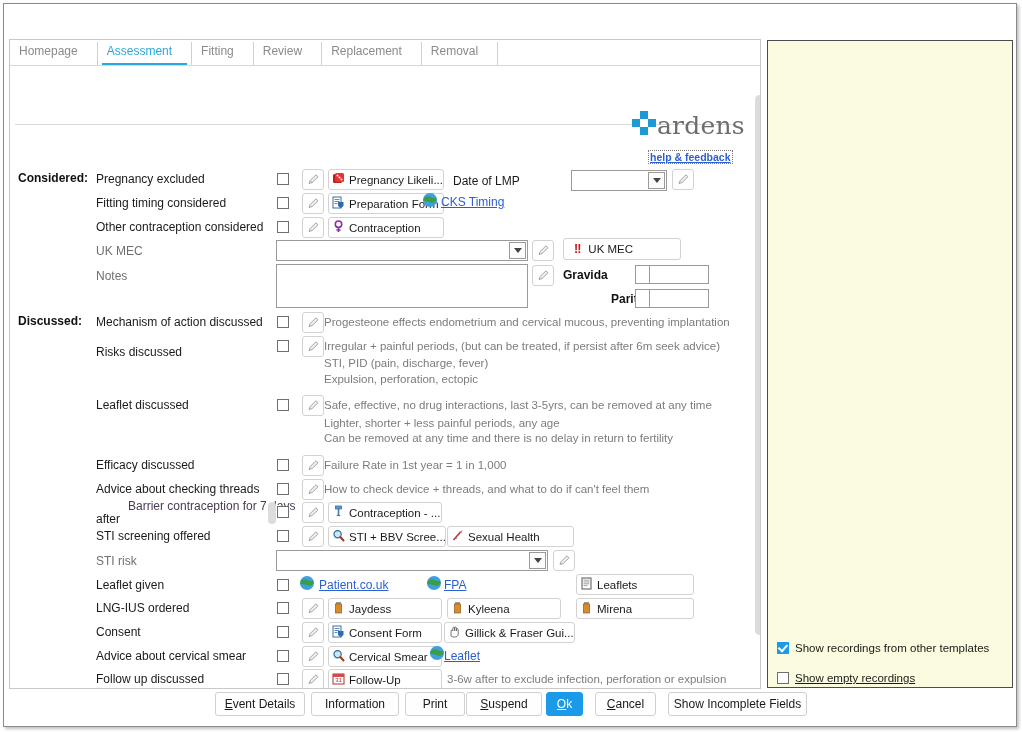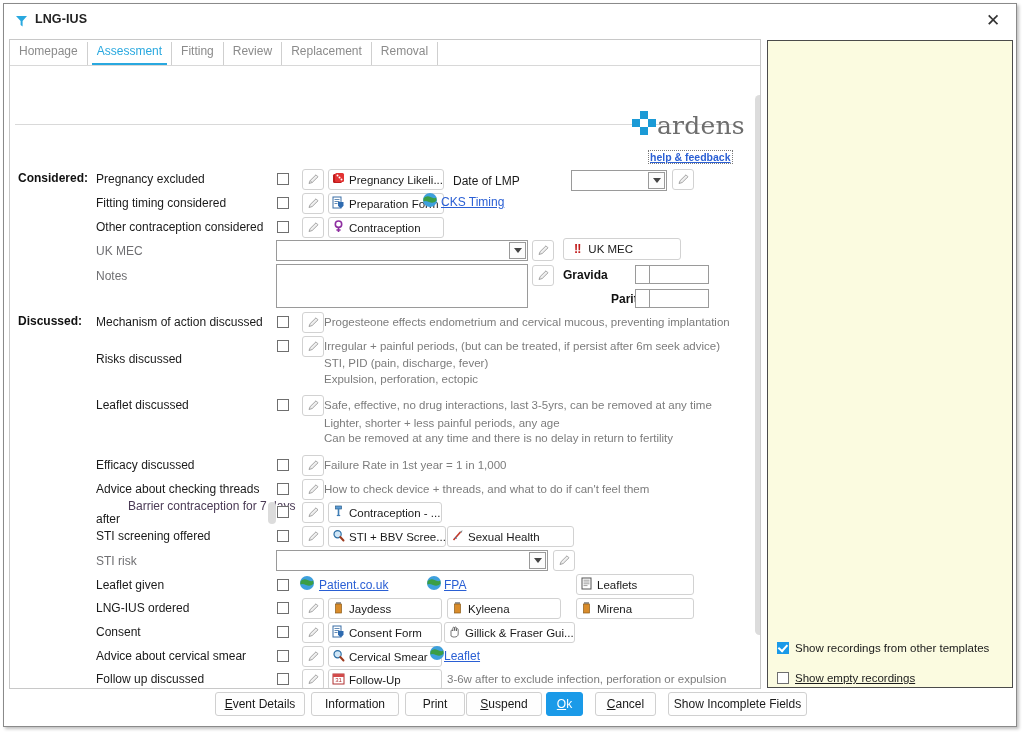--- a/index.html
+++ b/index.html
@@ -47,21 +47,21 @@
   }
   .tabbar{
     position:absolute;left:0;top:0;width:100%;height:26px;
     background:#fff;
     border-bottom:1px solid #d8d8d8;
     display:flex;align-items:flex-end;
     box-sizing:border-box;
   }
   .tab{
     position:relative;
-    padding:2px 9px 6px 9px;
+    padding:2px 19px 6px 9px;
     font-size:12px;color:#8b8b8b;cursor:pointer;
     border-right:1px solid #cfcfcf;
     line-height:15px;
   }
   .tab.active{color:#29a8df;}
   .tab.active:after{
     content:"";position:absolute;left:4px;right:4px;bottom:0;height:2px;
     background:#29a8df;
   }
   .tab:first-child{border-left:none;}
@@ -203,29 +203,20 @@
     font-size:12px;color:#1a1a1a;cursor:pointer;
     display:flex;align-items:center;justify-content:center;
   }
   .dlgbtn.primary{background:#1a9ae8;border-color:#1a9ae8;color:#fff;}
 </style>
 </head>
 <body>
 
 <div class="window">
 
-  <div class="titlebar">
-    <span class="title-icon">
-      <svg width="14" height="14" viewBox="0 0 14 14">
-        <path d="M1 2 L12 2 L7.6 7 L7.6 12.5 L5.6 11 L5.6 7 Z" fill="#29a8df"></path>
-      </svg>
-    </span>
-    <span class="title-text">LNG-IUS</span>
-    <div class="close-btn">✕</div>
-  </div>
 
   <div class="left-frame">
 
     <div class="tabbar">
       <div class="tab">Homepage</div>
       <div class="tab active">Assessment</div>
       <div class="tab">Fitting</div>
       <div class="tab">Review</div>
       <div class="tab">Replacement</div>
       <div class="tab">Removal</div>
@@ -353,21 +344,21 @@
 
     <div class="row-label" style="left:86px;top:275px;">Mechanism of action discussed</div>
     <div class="cb" style="left:267px;top:276px;"></div>
     <div class="pencil" style="left:292px;top:272px;">
       <svg width="13" height="13" viewBox="0 0 13 13">
           <path d="M2 10.5 L3.2 7.5 L9 1.8 L11 3.8 L5.2 9.5 Z" fill="#efefef" stroke="#9a9a9a" stroke-width=".9"></path>
         </svg>
     </div>
     <div class="note-text" style="left:314px;top:276px;">Progesteone effects endometrium and cervical mucous, preventing implantation</div>
 
-    <div class="row-label" style="left:86px;top:312px;">Risks discussed</div>
+    <div class="row-label" style="left:86px;top:305px;">Risks discussed</div>
     <div class="cb" style="left:267px;top:300px;"></div>
     <div class="pencil" style="left:292px;top:296px;">
       <svg width="13" height="13" viewBox="0 0 13 13">
           <path d="M2 10.5 L3.2 7.5 L9 1.8 L11 3.8 L5.2 9.5 Z" fill="#efefef" stroke="#9a9a9a" stroke-width=".9"></path>
         </svg>
     </div>
     <div class="note-text" style="left:314px;top:300px;">Irregular + painful periods, (but can be treated, if persist after 6m seek advice)</div>
     <div class="note-text" style="left:314px;top:317px;">STI, PID (pain, discharge, fever)</div>
     <div class="note-text" style="left:314px;top:333px;">Expulsion, perforation, ectopic</div>
 

